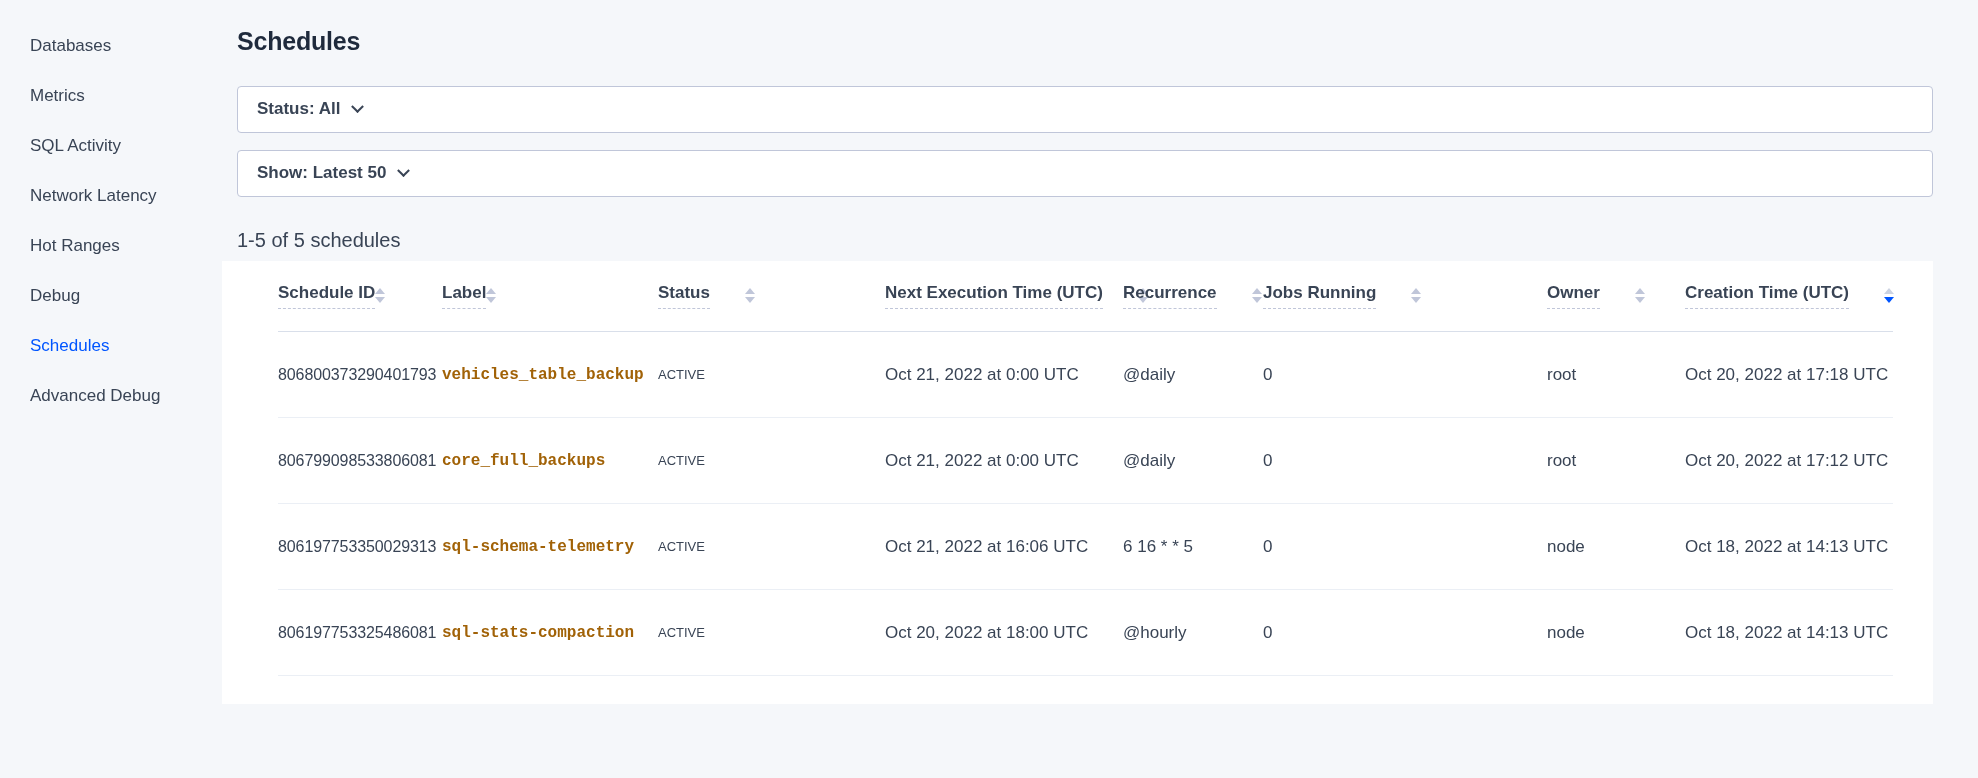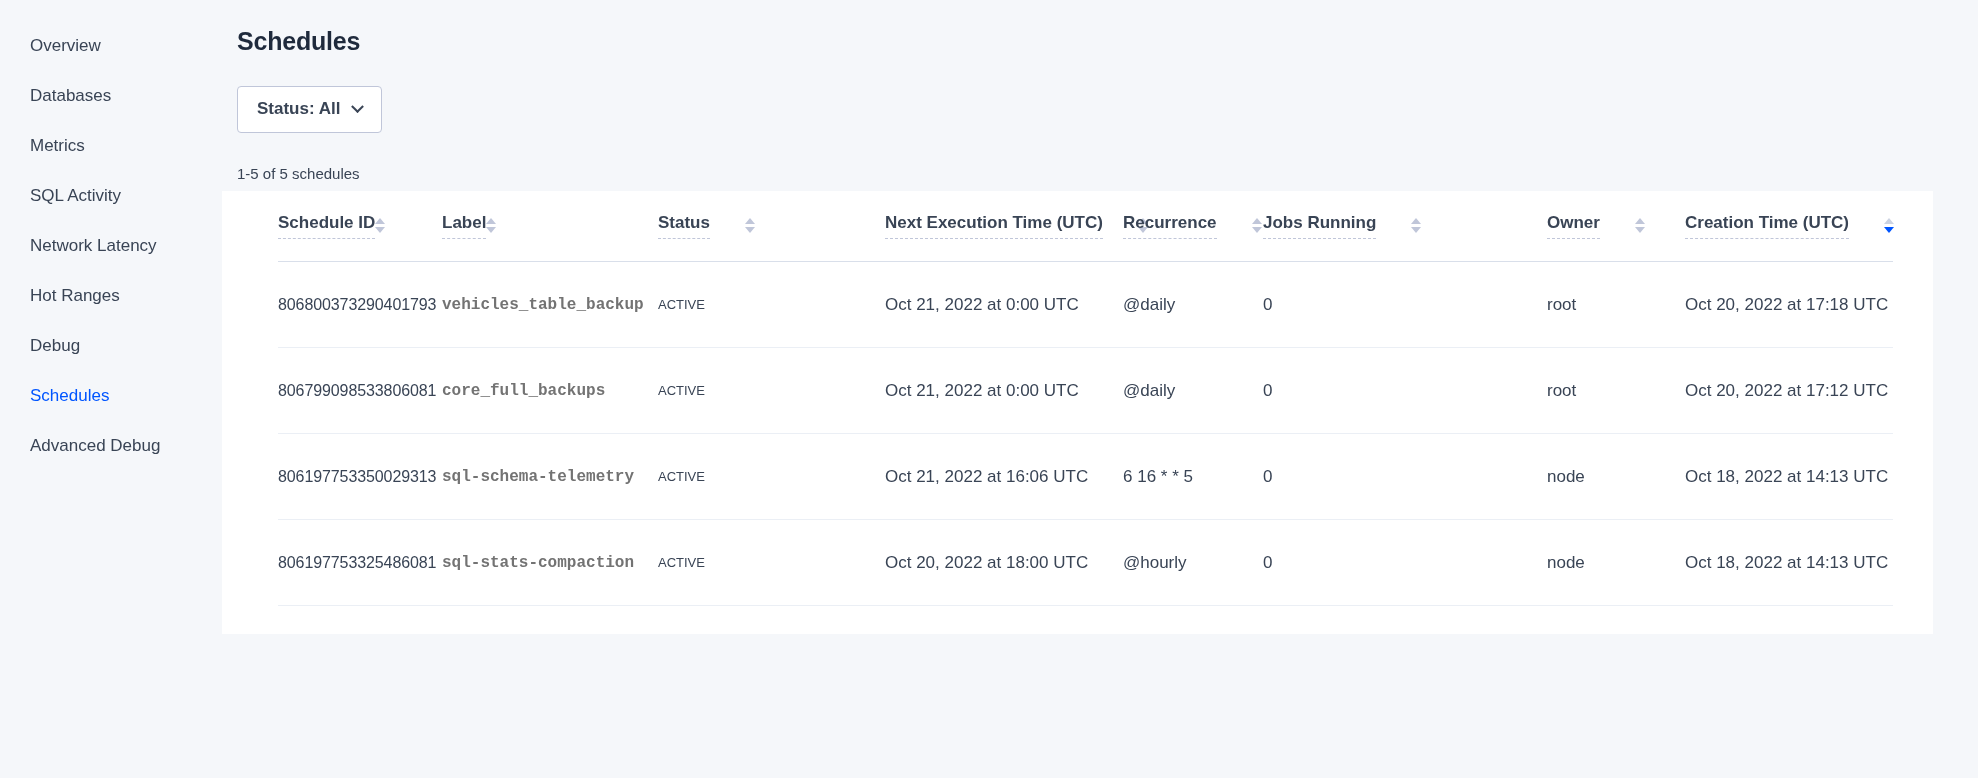--- a/index.html
+++ b/index.html
@@ -20,33 +20,33 @@
     white-space:nowrap;
   }
   .nav-item.active { color:#0055ff; }
 
   
   .main { flex:1; margin-right:45px; }
   h1.page-title {
     margin:28px 0 0 15px; font-size:25px; line-height:1.1;
     font-weight:700; color:#1f2a3c; letter-spacing:-0.2px;
   }
-  .filters { display:flex; gap:17px; margin:30px 0 0 15px; }
+  .filters { display:flex; gap:17px; margin:30px 0 0 15px;flex-direction:column; }
   .btn {
     height:47px; display:inline-flex; align-items:center; gap:13px;
     padding:0 19px; background:#ffffff; border:1px solid #c0c6d9;
     border-radius:4px; font-family:inherit; font-size:17px; font-weight:700;
     color:#394455; cursor:pointer;
   }
   .chev {
     width:9px; height:9px; flex:none;
     border-right:2px solid #394455; border-bottom:2px solid #394455;
     transform:rotate(45deg) translate(-2px,-2px);
   }
-  .count { margin:32px 0 0 15px; font-size:15px; color:#394455; }
+  .count { margin:32px 0 0 15px; font-size:20px; color:#394455; }
 
   
   .card {
     margin-top:9px; background:#ffffff;
     padding:0 40px 28px 56px;
   }
   table { width:100%; border-collapse:collapse; table-layout:fixed; }
   th {
     height:71px; text-align:left; vertical-align:middle;
     font-size:17px; font-weight:700; color:#394455;
@@ -65,48 +65,51 @@
   .sort-icon.desc .tri.up   { border-bottom-color:#ccd3e2; }
   .sort-icon.desc .tri.down { border-top-color:#0055ff; }
 
   td {
     height:86px; vertical-align:middle; font-size:17px; color:#394455;
     border-bottom:1px solid #ebeff5; white-space:nowrap; overflow:hidden;
   }
   td.id-cell { font-size:16px; letter-spacing:-0.1px; }
   td.label-cell {
     font-family:"Liberation Mono", monospace; font-weight:700;
-    font-size:16px; color:#737373;
+    font-size:16px; color:#a16207;
   }
   td.status-cell { font-size:13px; }
 </style>
 </head>
 <body>
 
 <div class="app">
 
   <nav class="sidebar">
-    <a class="nav-item">Overview</a>
     <a class="nav-item">Databases</a>
     <a class="nav-item">Metrics</a>
     <a class="nav-item">SQL Activity</a>
     <a class="nav-item">Network Latency</a>
     <a class="nav-item">Hot Ranges</a>
     <a class="nav-item">Debug</a>
     <a class="nav-item active">Schedules</a>
     <a class="nav-item">Advanced Debug</a>
   </nav>
 
   <main class="main">
 
     <h1 class="page-title">Schedules</h1>
 
     <div class="filters">
       <button class="btn">
         <span>Status: All</span>
+        <span class="chev"></span>
+      </button>
+      <button class="btn">
+        <span>Show: Latest 50</span>
         <span class="chev"></span>
       </button>
     </div>
 
     <div class="count">1-5 of 5 schedules</div>
 
     <section class="card">
       <table>
         <colgroup>
           <col style="width:164px">

